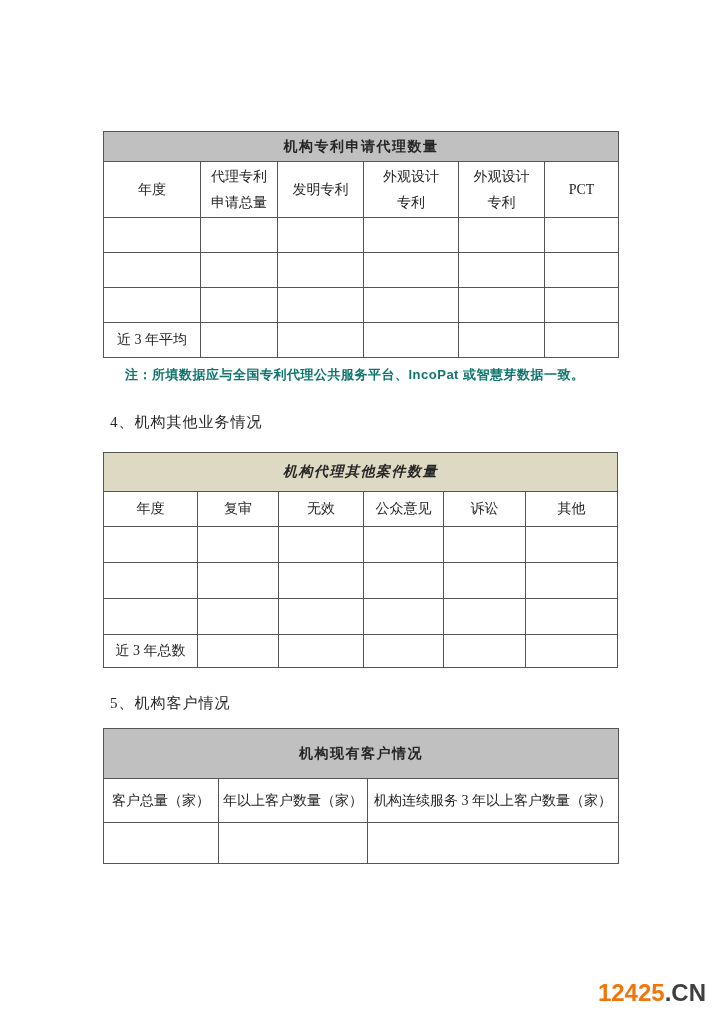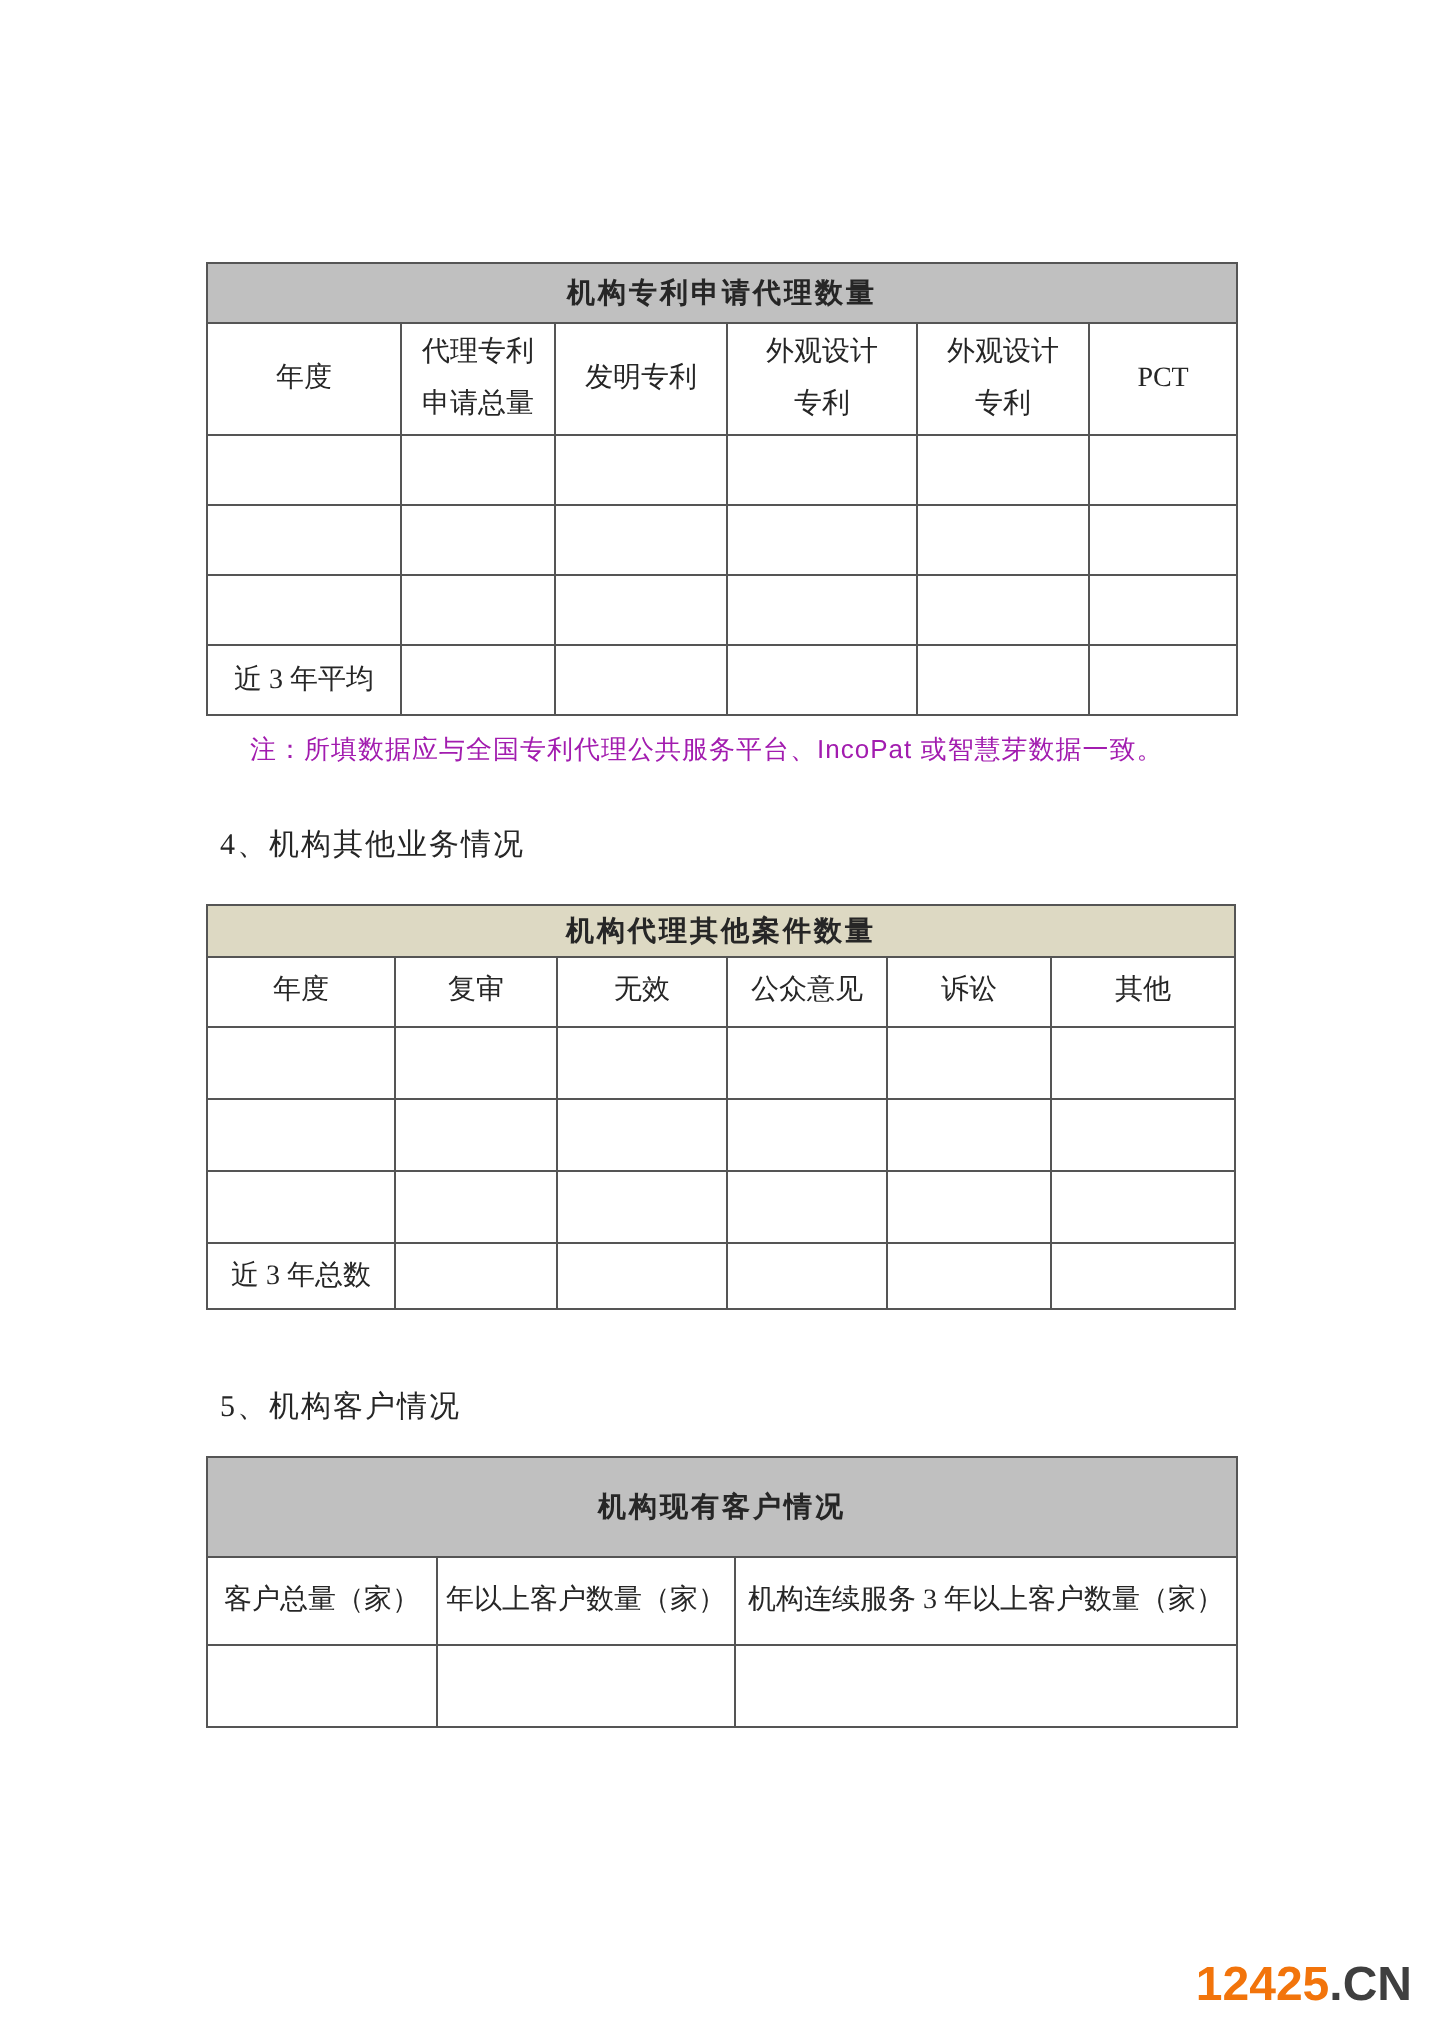--- a/index.html
+++ b/index.html
@@ -35,35 +35,35 @@
   }
   td.caption {
     font-weight: bold;
     letter-spacing: 1.5px;
     font-size: 14px;
   }
   td.colhead { white-space: pre-line; line-height: 26px; }
   .t1 .cap-row td { height: 30px; }
   .t1 .head-row td { height: 56px; }
   .t1 .data-row td { height: 35px; }
-  .t2 .cap-row td { height: 26px; }
+  .t2 .cap-row td { height: 39px; font-style: italic; }
   .t2 .head-row td { height: 35px; }
   .t2 .data-row td { height: 36px; }
   .t2 .sum-row td { height: 33px; }
   .t3 .cap-row td { height: 50px; }
   .t3 .head-row td { height: 44px; }
   .t3 .data-row td { height: 41px; }
   .note {
     position: absolute;
     left: 125px;
     top: 366px;
     font-family: "Liberation Sans", "DejaVu Sans", sans-serif;
-    font-weight: normal;
+    font-weight: bold;
     font-size: 13px;
-    color: #a21caf;
+    color: #0f766e;
     letter-spacing: 0.5px;
     white-space: nowrap;
   }
   .watermark {
     position: absolute;
     top: 979px;
     right: 14px;
     font-family: "Liberation Sans", "DejaVu Sans", sans-serif;
     font-weight: bold;
     font-size: 24px;

